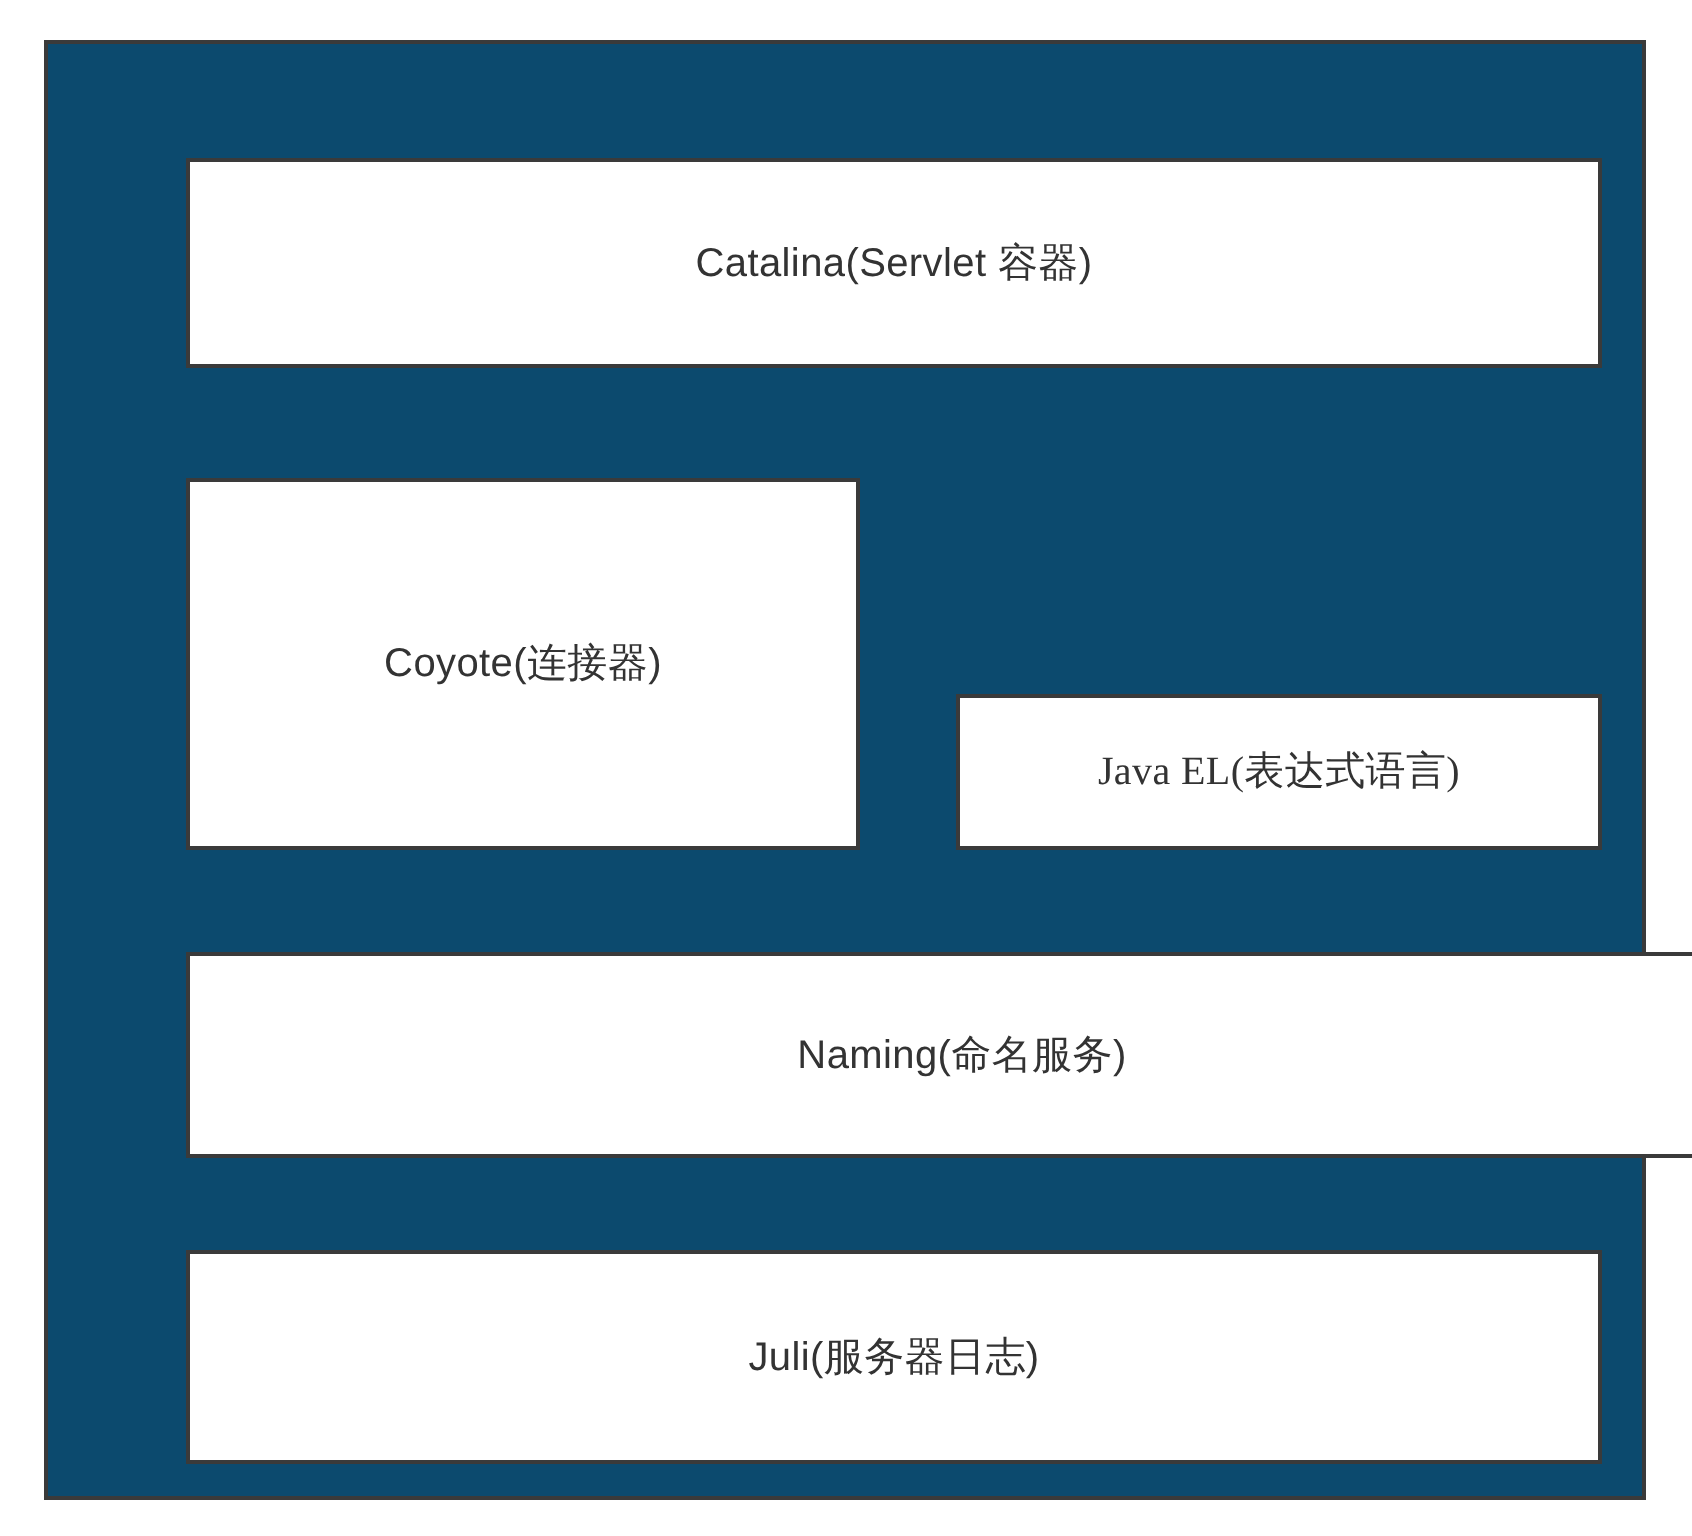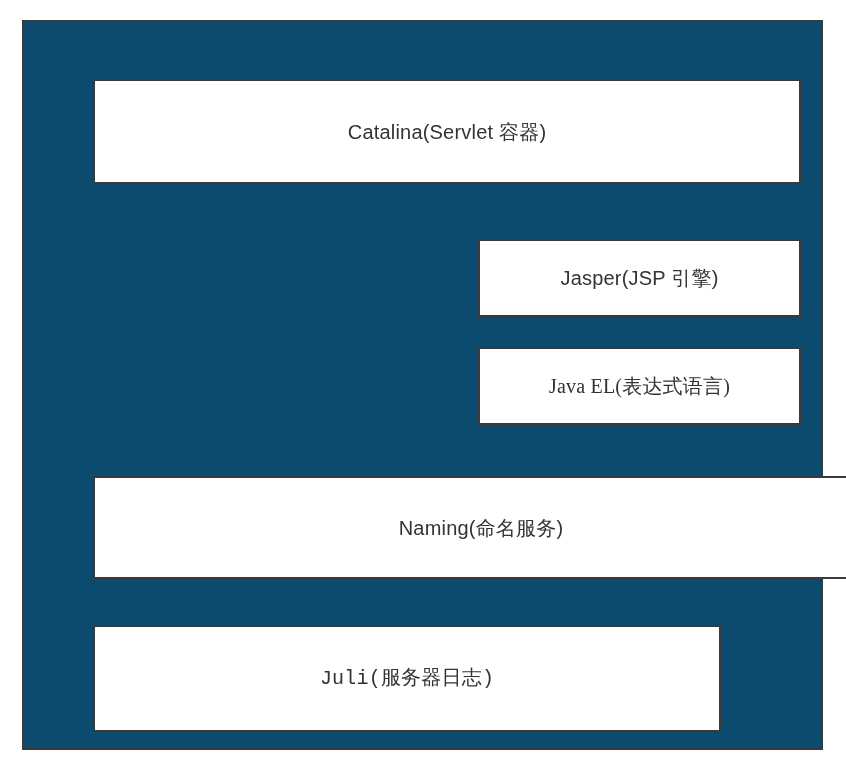--- a/index.html
+++ b/index.html
@@ -44,37 +44,37 @@
     letter-spacing: 0.2px;
     white-space: nowrap;
     font-weight: 400;
   }
   
   #node-catalina { left: 69px;  top: 57px;  width: 708px; height: 105px; }
   #node-coyote   { left: 69px;  top: 217px; width: 337px; height: 186px; }
   #node-jasper   { left: 454px; top: 217px; width: 323px; height: 78px;  }
   #node-javael   { left: 454px; top: 325px; width: 323px; height: 78px; font-family: Liberation Serif, serif;  }
   #node-naming   { left: 69px;  top: 454px; width: 776px; height: 103px; }
-  #node-juli     { left: 69px;  top: 603px; width: 628px; height: 107px; font-family: Liberation Mono, monospace; }
+  #node-juli     { left: 69px;  top: 603px; width: 708px; height: 107px; }
 </style>
 </head>
 <body>
 
 <div id="canvas">
 
   <div class="outer-frame">
 
     <div class="node" id="node-catalina">
       <span class="node-label">Catalina(Servlet 容器)</span>
     </div>
 
+    <div class="node" id="node-coyote">
+      <span class="node-label">Coyote(连接器)</span>
+    </div>
 
-    <div class="node" id="node-jasper">
-      <span class="node-label">Jasper(JSP 引擎)</span>
-    </div>
 
     <div class="node" id="node-javael">
       <span class="node-label">Java EL(表达式语言)</span>
     </div>
 
     <div class="node" id="node-naming">
       <span class="node-label">Naming(命名服务)</span>
     </div>
 
     <div class="node" id="node-juli">

